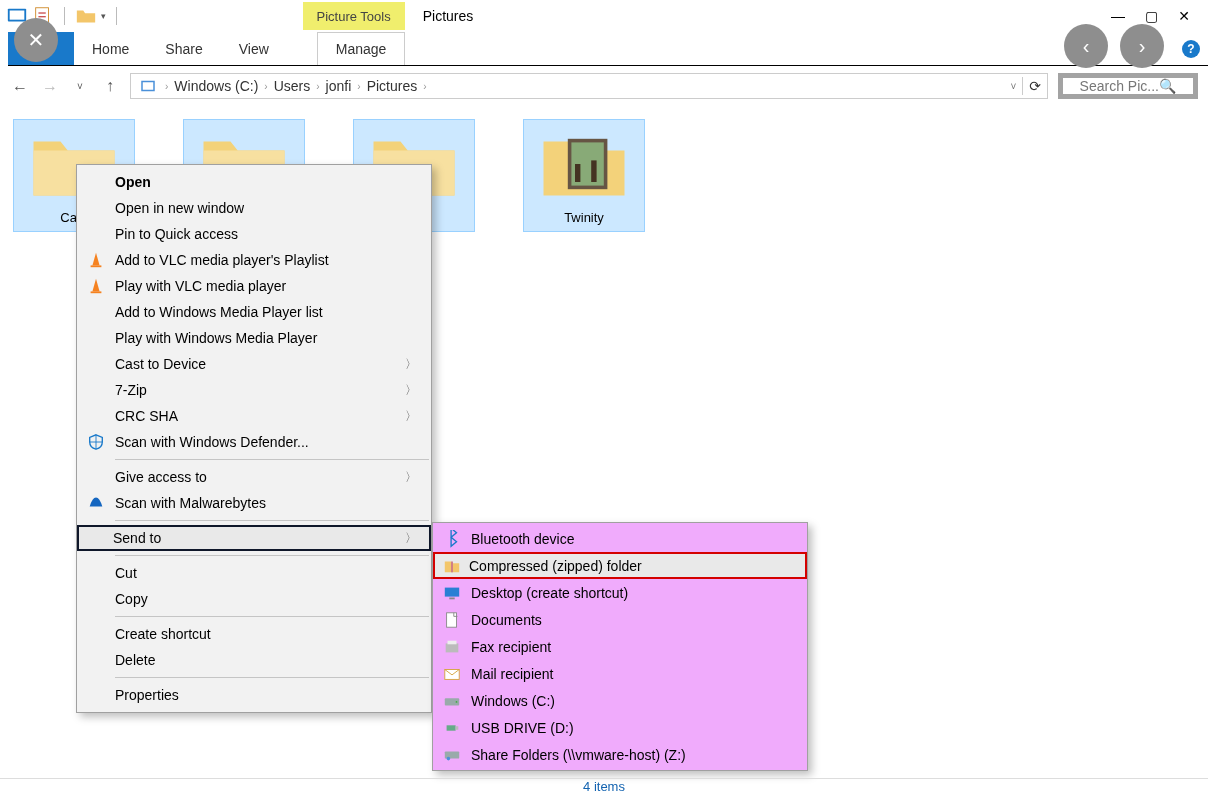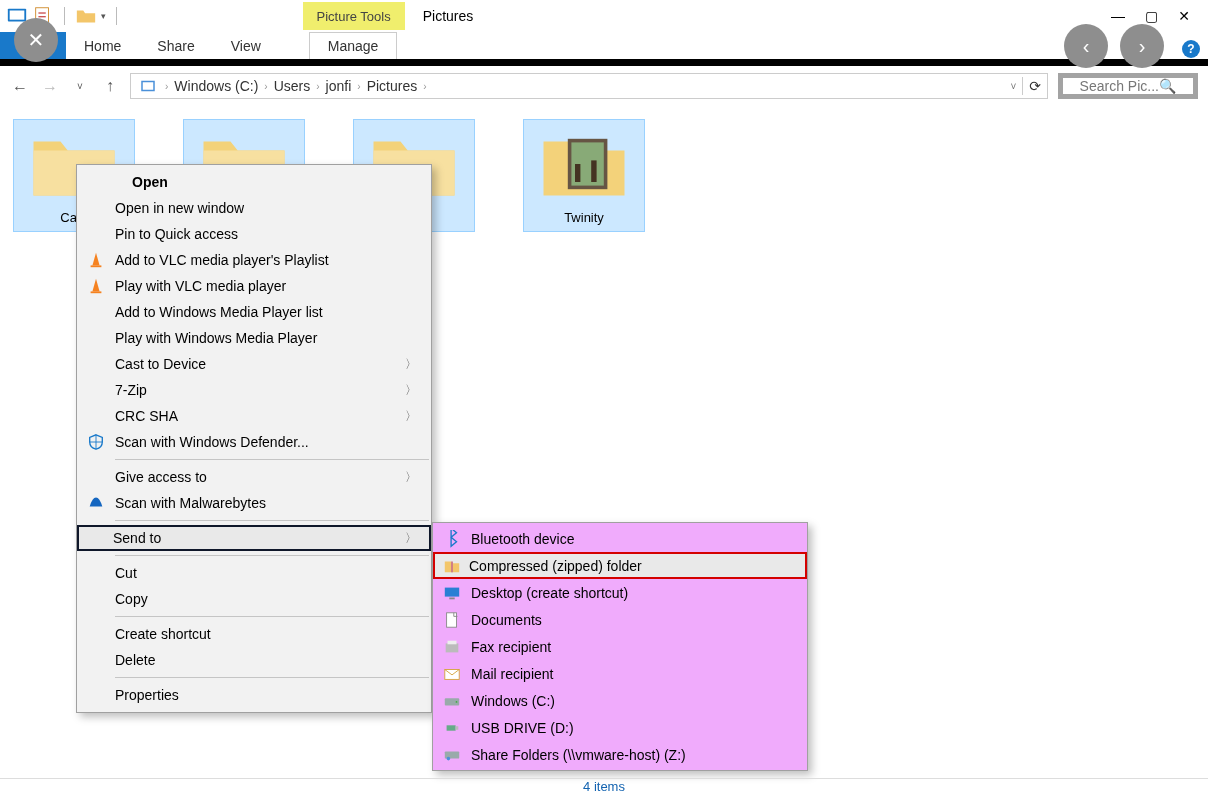--- a/index.html
+++ b/index.html
@@ -10,21 +10,21 @@
   .titlebar .qa { display: flex; align-items: center; gap: 4px; padding-left: 6px; }
   .qa-icon { width: 22px; height: 22px; display: inline-flex; align-items: center; justify-content: center; }
   .titlebar .divider { width: 1px; height: 18px; background: #bbb; margin: 0 6px; }
   .titlebar .dropcaret { font-size: 9px; color: #555; }
   .contextual-tab { margin-left: 180px; background: #f0ee6d; height: 28px; padding: 0 14px; display: flex; align-items: center; font-size: 13px; color: #444; }
   .win-name { margin-left: 18px; font-size: 14px; color: #000; }
   .window-controls { margin-left: auto; display: flex; gap: 20px; padding-right: 18px; }
   .window-controls span { font-size: 14px; line-height: 32px; font-family: "Segoe UI Symbol", sans-serif; }
 
   
-  .ribbon { height: 34px; display: flex; border-bottom: 7px solid #000000; }
+  .ribbon { height: 34px; display: flex; border-bottom: 1px solid #000000; margin-left: 8px; }
   .file-tab { background: #1979ca; color: #fff; width: 66px; display: flex; align-items: center; justify-content: center; font-size: 14px; position: relative; }
   .rib-tab { padding: 0 18px; display: flex; align-items: center; font-size: 14px; color: #333; }
   .rib-tab.manage { background: #fff; border: 1px solid #ccc; border-bottom: none; margin-left: 30px; text-align: right; }
   .ribbon .help-badge { margin-left: auto; width: 18px; height: 18px; background: #1979ca; border-radius: 50%; color: #fff; font-size: 12px; font-weight: bold; display: flex; align-items: center; justify-content: center; margin-right: 8px; margin-top: 8px; }
 
   
   .navrow { height: 40px; display: flex; align-items: center; gap: 10px; padding: 0 10px; }
   .navbtn { width: 20px; height: 20px; display: flex; align-items: center; justify-content: center; color: #555; font-size: 16px; }
   .navbtn.disabled { color: #bbb; }
   .addr { flex: 1; height: 26px; border: 1px solid #ccc; display: flex; align-items: center; font-size: 14px; color: #333; padding: 0 6px; gap: 6px; }
@@ -39,21 +39,21 @@
   .content { padding: 14px 14px; display: flex; gap: 50px; }
   .folder-item { width: 120px; text-align: center; font-size: 13px; }
   .folder-item.selected { background: #cce8ff; outline: 1px solid #99d1ff; }
   .folder-icon { width: 90px; height: 80px; margin: 4px auto 6px; position: relative; }
   .folder-icon svg { width: 100%; height: 100%; }
   .folder-item .label { padding-bottom: 6px; }
 
   
   .ctxmenu { position: absolute; left: 76px; top: 164px; width: 356px; background: #f2f2f2; border: 1px solid #a0a0a0; box-shadow: 4px 4px 8px rgba(0,0,0,.25); padding: 4px 2px; font-size: 14px; }
   .ctx-item { height: 26px; display: flex; align-items: center; padding-left: 36px; position: relative; }
-  .ctx-item.bold span.lbl { font-weight: 600; margin-left: 17px; }
+  .ctx-item.bold span.lbl { font-weight: 600; }
   .ctx-item .ico { position: absolute; left: 8px; width: 18px; height: 18px; display: flex; align-items: center; justify-content: center; }
   .ctx-item .arrow { margin-left: auto; margin-right: 12px; color: #555; font-size: 12px; }
   .ctx-sep { height: 1px; background: #c5c5c5; margin: 4px 0 4px 36px; }
   .ctx-item.highlight { border: 2px solid #0f172a; background: #e9e9e9; margin: 0 -2px; padding-left: 34px; }
 
   
   .submenu { position: absolute; left: 432px; top: 522px; width: 376px; background: #f0abfc; border: 1px solid #a0a0a0; box-shadow: 4px 4px 8px rgba(0,0,0,.25); padding: 2px; font-size: 14px; }
   .sub-item { height: 27px; display: flex; align-items: center; padding-left: 36px; position: relative; }
   .sub-item .ico { position: absolute; left: 8px; width: 18px; height: 18px; display: flex; align-items: center; justify-content: center; }
   .sub-item.highlight { border: 2px solid #d40000; background: #e9e9e9; margin: 0 -2px; padding-left: 34px; }

